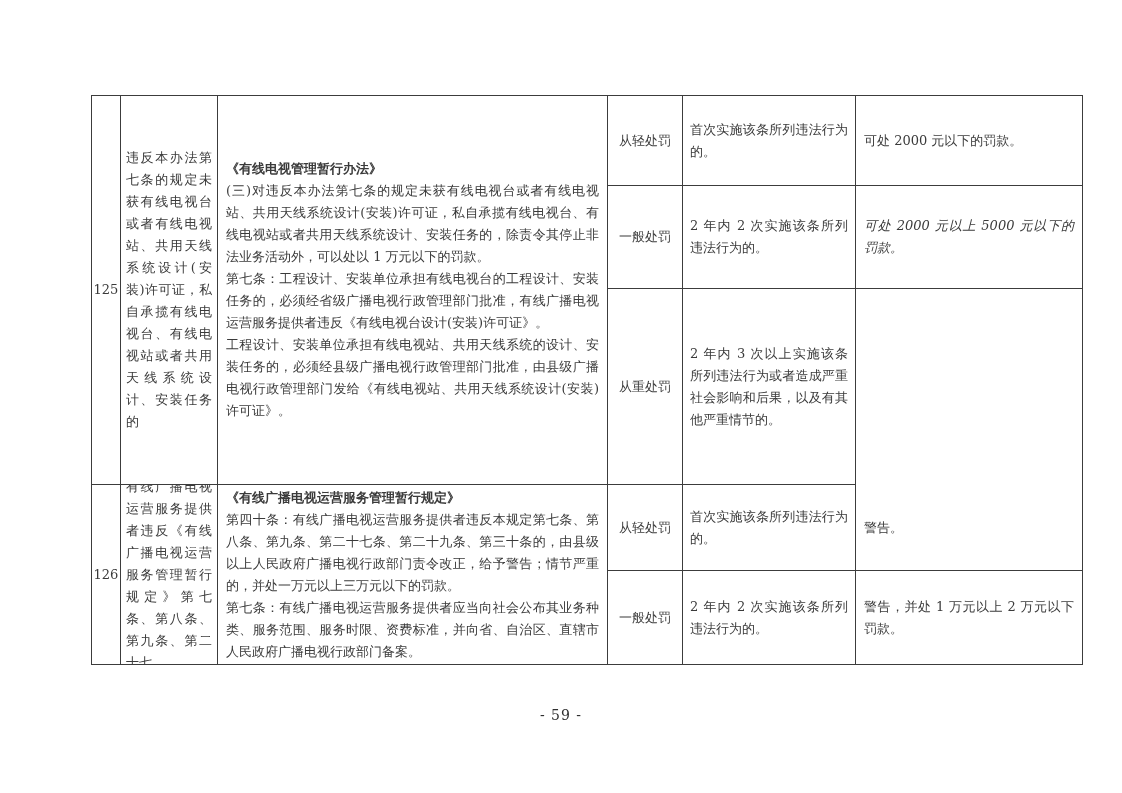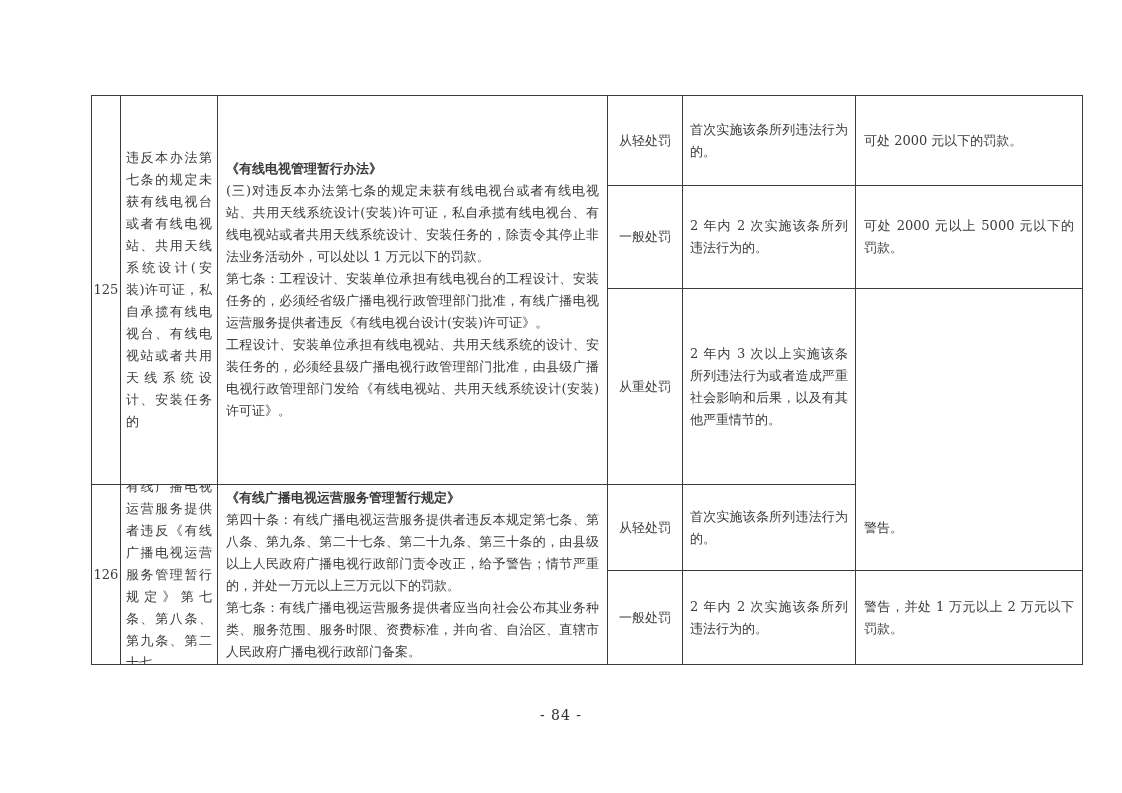--- a/index.html
+++ b/index.html
@@ -34,21 +34,21 @@
   .pun   { padding:2px 8px; text-align:justify; }
   
   .g-num125   { grid-column:1; grid-row:1/4; }
   .g-viol125  { grid-column:2; grid-row:1/4; }
   .g-legal125 { grid-column:3; grid-row:1/4; }
   .g-lvl125a  { grid-column:4; grid-row:1; }
   .g-cond125a { grid-column:5; grid-row:1; }
   .g-pun125a  { grid-column:6; grid-row:1; }
   .g-lvl125b  { grid-column:4; grid-row:2; }
   .g-cond125b { grid-column:5; grid-row:2; }
-  .g-pun125b  { grid-column:6; grid-row:2; }
+  .g-pun125b  { grid-column:6; grid-row:2;font-style:italic; }
   .g-lvl125c  { grid-column:4; grid-row:3; }
   .g-cond125c { grid-column:5; grid-row:3; }
   .g-pun125c  { grid-column:6; grid-row:3; }
   .g-num126   { grid-column:1; grid-row:4/6; }
   .g-viol126  { grid-column:2; grid-row:4/6; }
   .g-legal126 { grid-column:3; grid-row:4/6; }
   .g-lvl126a  { grid-column:4; grid-row:4; }
   .g-cond126a { grid-column:5; grid-row:4; }
   .g-pun126a  { grid-column:6; grid-row:4; }
   .g-lvl126b  { grid-column:4; grid-row:5; }
@@ -133,15 +133,15 @@
     </div>
     <div class="cell cond g-cond126b no-b">
       <div>2 年内 2 次实施该条所列违法行为的。</div>
     </div>
     <div class="cell pun g-pun126b no-r no-b">
       <div>警告，并处 1 万元以上 2 万元以下罚款。</div>
     </div>
 
   </div>
 
-  <div class="footer">- 84 -</div>
+  <div class="footer">- 59 -</div>
 
 </div>
 
 </body></html>

